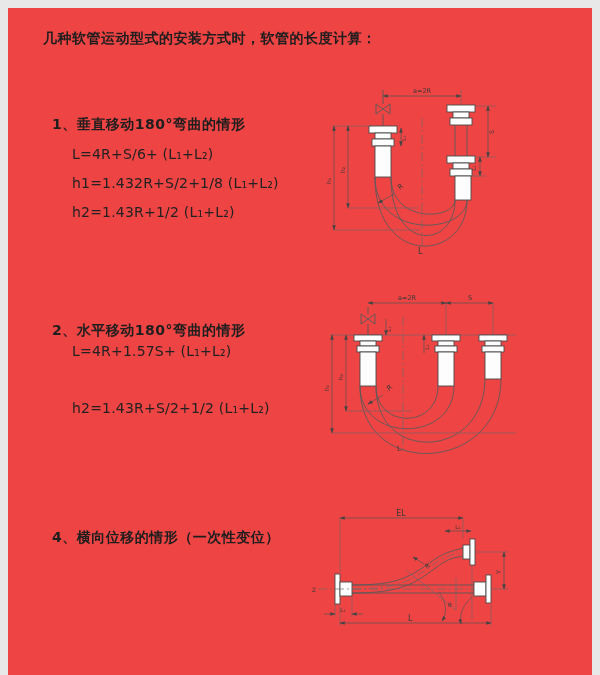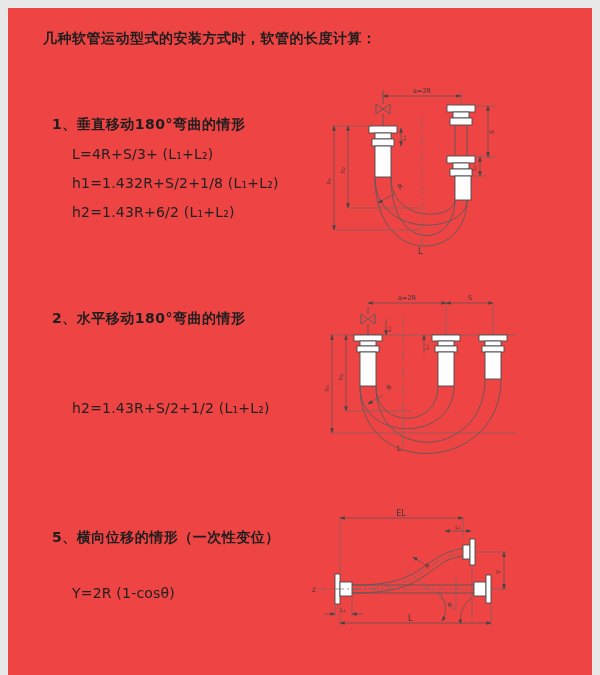--- a/index.html
+++ b/index.html
@@ -20,29 +20,29 @@
   svg .dim{stroke:#555;stroke-width:.7;fill:none;}
 </style>
 </head>
 <body>
 
 <div class="page">
 
   <div class="doc-title">几种软管运动型式的安装方式时，软管的长度计算：</div>
 
   <div class="sec-heading" style="left:44px;top:108px;">1、垂直移动180°弯曲的情形</div>
-  <div class="formula" style="left:64px;top:138px;">L=4R+S/3+ (L₁+L₂)</div>
+  <div class="formula" style="left:64px;top:138px;">L=4R+S/6+ (L₁+L₂)</div>
   <div class="formula" style="left:64px;top:167px;">h1=1.432R+S/2+1/8 (L₁+L₂)</div>
-  <div class="formula" style="left:64px;top:196px;">h2=1.43R+6/2 (L₁+L₂)</div>
-
-  <div class="sec-heading" style="left:44px;top:302px;">2、水平移动180°弯曲的情形</div>
+  <div class="formula" style="left:64px;top:196px;">h2=1.43R+1/2 (L₁+L₂)</div>
+
+  <div class="sec-heading" style="left:44px;top:314px;">2、水平移动180°弯曲的情形</div>
+  <div class="formula" style="left:64px;top:335px;">L=4R+1.57S+ (L₁+L₂)</div>
   <div class="formula" style="left:64px;top:392px;text-align:right;">h2=1.43R+S/2+1/2 (L₁+L₂)</div>
 
-  <div class="sec-heading" style="left:44px;top:521px;">5、横向位移的情形（一次性变位）</div>
-  <div class="formula" style="left:64px;top:577px;">Y=2R (1-cosθ)</div>
+  <div class="sec-heading" style="left:44px;top:521px;">4、横向位移的情形（一次性变位）</div>
 
   <svg style="left:312px;top:70px;" width="288" height="186" viewBox="0 0 288 186">
     <defs>
       <pattern id="hb1" patternUnits="userSpaceOnUse" width="3.2" height="3.2">
         <path d="M0,3.2 L3.2,0 M0,0 L3.2,3.2" stroke="#7d7d7d" stroke-width="0.45"></path>
       </pattern>
       <marker id="ar1" viewBox="0 0 10 10" refX="9" refY="5" markerWidth="7.5" markerHeight="7.5" orient="auto-start-reverse">
         <path d="M0,1.5 L10,5 L0,8.5 z" fill="#444"></path>
       </marker>
     </defs>

